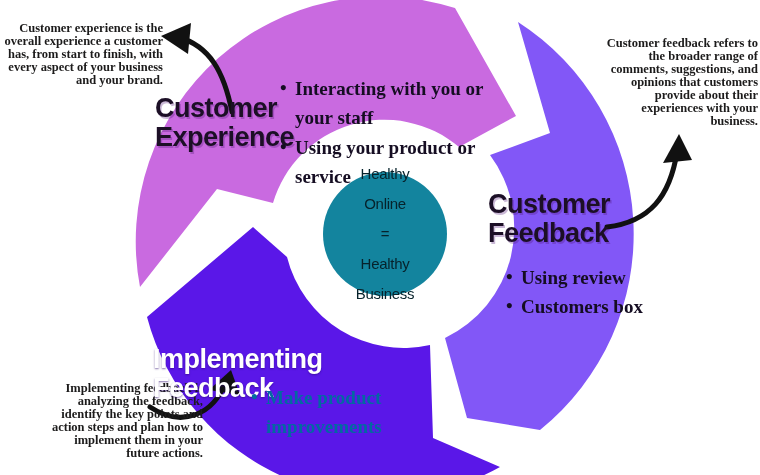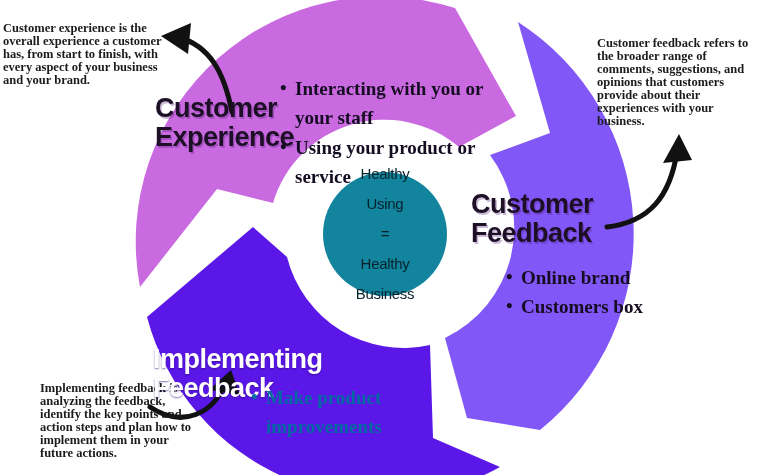--- a/index.html
+++ b/index.html
@@ -2,21 +2,21 @@
 <html><head>
 <meta charset="utf-8">
 <style>
   html,body{margin:0;padding:0;background:#fff;}
   #stage{
     position:relative;width:760px;height:475px;overflow:hidden;background:#ffffff;
     font-family:"Liberation Sans",sans-serif;
   }
   #cycle-svg{position:absolute;left:0;top:0;}
   .note{
-    position:absolute;text-align:left;color:#1c1b1b;
+    position:absolute;text-align:right;color:#1c1b1b;
     font-family:"Liberation Serif","DejaVu Serif",serif;
     font-weight:700;font-size:12.5px;line-height:1.04;
   }
   .seg-title{
     position:absolute;color:#1c0f26;
     font-weight:700;font-size:27px;line-height:1.08;letter-spacing:-0.5px;
     text-shadow:1.5px 1.5px 0 rgba(80,20,120,0.30);
   }
   .seg-title.light{color:#ffffff;text-shadow:0 1px 2px rgba(40,5,110,0.55);}
   ul.bullets{
@@ -61,39 +61,39 @@
   </svg>
 
   <div class="note" style="left:3px;top:22px;width:160px;">Customer experience is the overall experience a customer has, from start to finish, with every aspect of your business and your brand.</div>
 
   <div class="note" style="left:597px;top:37px;width:161px;">Customer feedback refers to the broader range of comments, suggestions, and opinions that customers provide about their experiences with your business.</div>
 
   <div class="note" style="left:0px;top:382px;width:163px;padding-left:40px;">Implementing feedback is analyzing the feedback, identify the key points and action steps and plan how to implement them in your future actions.</div>
 
   <div class="seg-title" style="left:155px;top:94px;width:210px;">Customer Experience</div>
 
-  <div class="seg-title" style="left:471px;top:190px;width:160px;">Customer Feedback</div>
+  <div class="seg-title" style="left:488px;top:190px;width:160px;">Customer Feedback</div>
 
   <div class="seg-title light" style="left:153px;top:314px;width:205px;margin-top:31px;">Implementing Feedback</div>
 
   <ul class="bullets" style="left:262px;top:58px;width:240px;">
     <li>Interacting with you or your staff</li>
     <li>Using your product or service</li>
   </ul>
 
   <ul class="bullets" style="left:488px;top:247px;width:152px;">
-    <li>Online brand</li>
+    <li>Using review</li>
     <li>Customers box</li>
   </ul>
 
   <ul class="bullets light" style="left:233px;top:367px;width:235px;">
     <li>Make product improvements</li>
   </ul>
 
   <div id="center-label">
     <div>Healthy</div>
-    <div>Using</div>
+    <div>Online</div>
     <div>=</div>
     <div>Healthy</div>
     <div>Business</div>
   </div>
 
 </div>
 
 </body></html>

